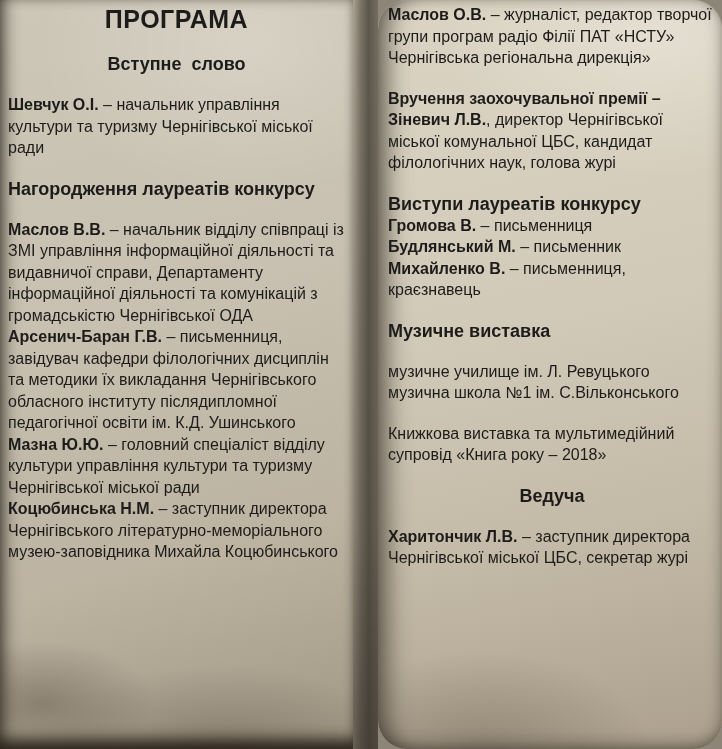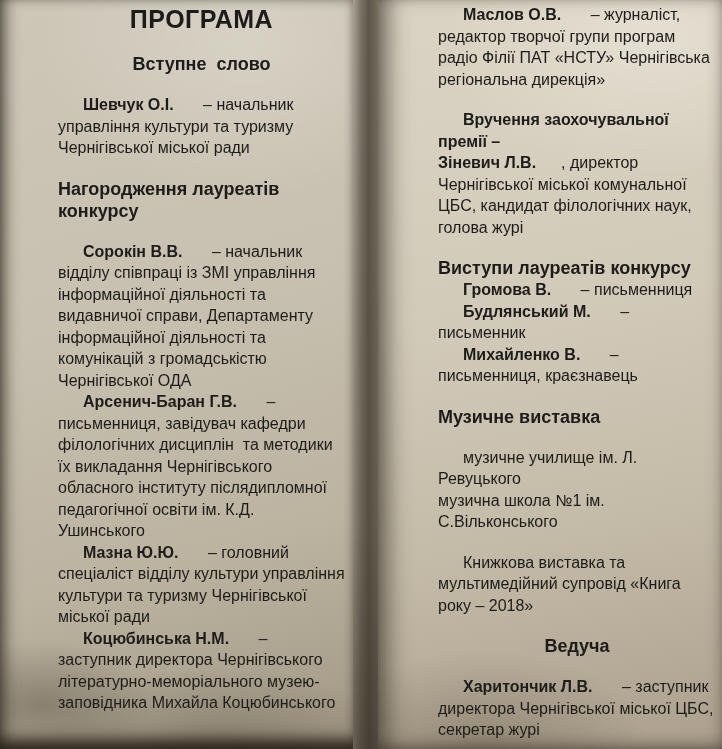--- a/index.html
+++ b/index.html
@@ -1,16 +1,16 @@
 <!DOCTYPE html>
 <html><head>
 <meta charset="utf-8">
 <style>
   html, body { margin: 0; padding: 0; background: #222; }
-  * { box-sizing: border-box; padding-left: 25px; }
+  * { box-sizing: border-box; }
 
   .photo {
     position: relative;
     width: 722px;
     height: 749px;
     overflow: hidden;
     font-family: "Liberation Sans", sans-serif;
     color: #1d1c1a;
     background: #8d8577;
   }
@@ -42,20 +42,21 @@
     left: 378px; width: 344px;
     background:
       radial-gradient(300px 200px at 80% 5%, rgba(255,255,248,.30), transparent 70%),
       radial-gradient(240px 140px at 30% 100%, rgba(66,56,42,.28), transparent 70%),
       linear-gradient(168deg, #dbd4c4 0%, #d2cab9 42%, #c3baa7 70%, #aca08d 100%);
     box-shadow:
       inset 20px 0 24px -12px rgba(50,43,34,.72),
       inset -9px 0 16px -10px rgba(50,43,34,.45),
       inset 0 -12px 16px -10px rgba(50,43,34,.50),
       inset 0 5px 10px -7px rgba(70,60,46,.25);
+    border-radius: 29px;
   }
 
   .content { position: relative; width: 100%; height: 100%; }
   .page-left  .content { padding: 4px 8px 0 8px; }
   .page-right .content { padding: 4px 6px 0 10px; }
 
   .title {
     font-size: 25px; font-weight: 700; text-align: center;
     line-height: 30px; letter-spacing: .5px; white-space: pre-wrap;
   }
@@ -78,21 +79,21 @@
 </head>
 <body>
 
 <div class="photo">
   <div class="page page-left">
     <div class="content" id="col-left">
         <div class="title">ПРОГРАМА</div>
         <div class="heading h-center gap">Вступне  слово</div>
         <p class="para gap"><span class="seg b">Шевчук О.І.</span><span class="seg"> – начальник управління культури та туризму Чернігівської міської ради</span></p>
         <div class="heading h-left gap">Нагородження лауреатів конкурсу</div>
-        <p class="para gap"><span class="seg b">Сорокін В.В.</span><span class="seg"> – начальник відділу співпраці із ЗМІ управління інформаційної діяльності та видавничої справи, Департаменту інформаційної діяльності та комунікацій з громадськістю Чернігівської ОДА</span></p>
+        <p class="para gap"><span class="seg b">Маслов В.В.</span><span class="seg"> – начальник відділу співпраці із ЗМІ управління інформаційної діяльності та видавничої справи, Департаменту інформаційної діяльності та комунікацій з громадськістю Чернігівської ОДА</span></p>
         <p class="para"><span class="seg b">Арсенич-Баран Г.В.</span><span class="seg"> – письменниця, завідувач кафедри філологічних дисциплін  та методики їх викладання Чернігівського обласного інституту післядипломної педагогічної освіти ім. К.Д. Ушинського</span></p>
         <p class="para"><span class="seg b">Мазна Ю.Ю.</span><span class="seg"> – головний спеціаліст відділу культури управління культури та туризму Чернігівської міської ради</span></p>
         <p class="para"><span class="seg b">Коцюбинська Н.М.</span><span class="seg"> – заступник директора Чернігівського літературно-меморіального музею-заповідника Михайла Коцюбинського</span></p>
       </div>
   </div>
   <div class="gutter"></div>
   <div class="page page-right">
     <div class="content" id="col-right">
         <p class="para"><span class="seg b">Маслов О.В.</span><span class="seg"> – журналіст, редактор творчої групи програм радіо Філії ПАТ «НСТУ» Чернігівська регіональна дирекція»</span></p>
         <p class="para gap"><span class="seg b">Вручення заохочувальної премії –

